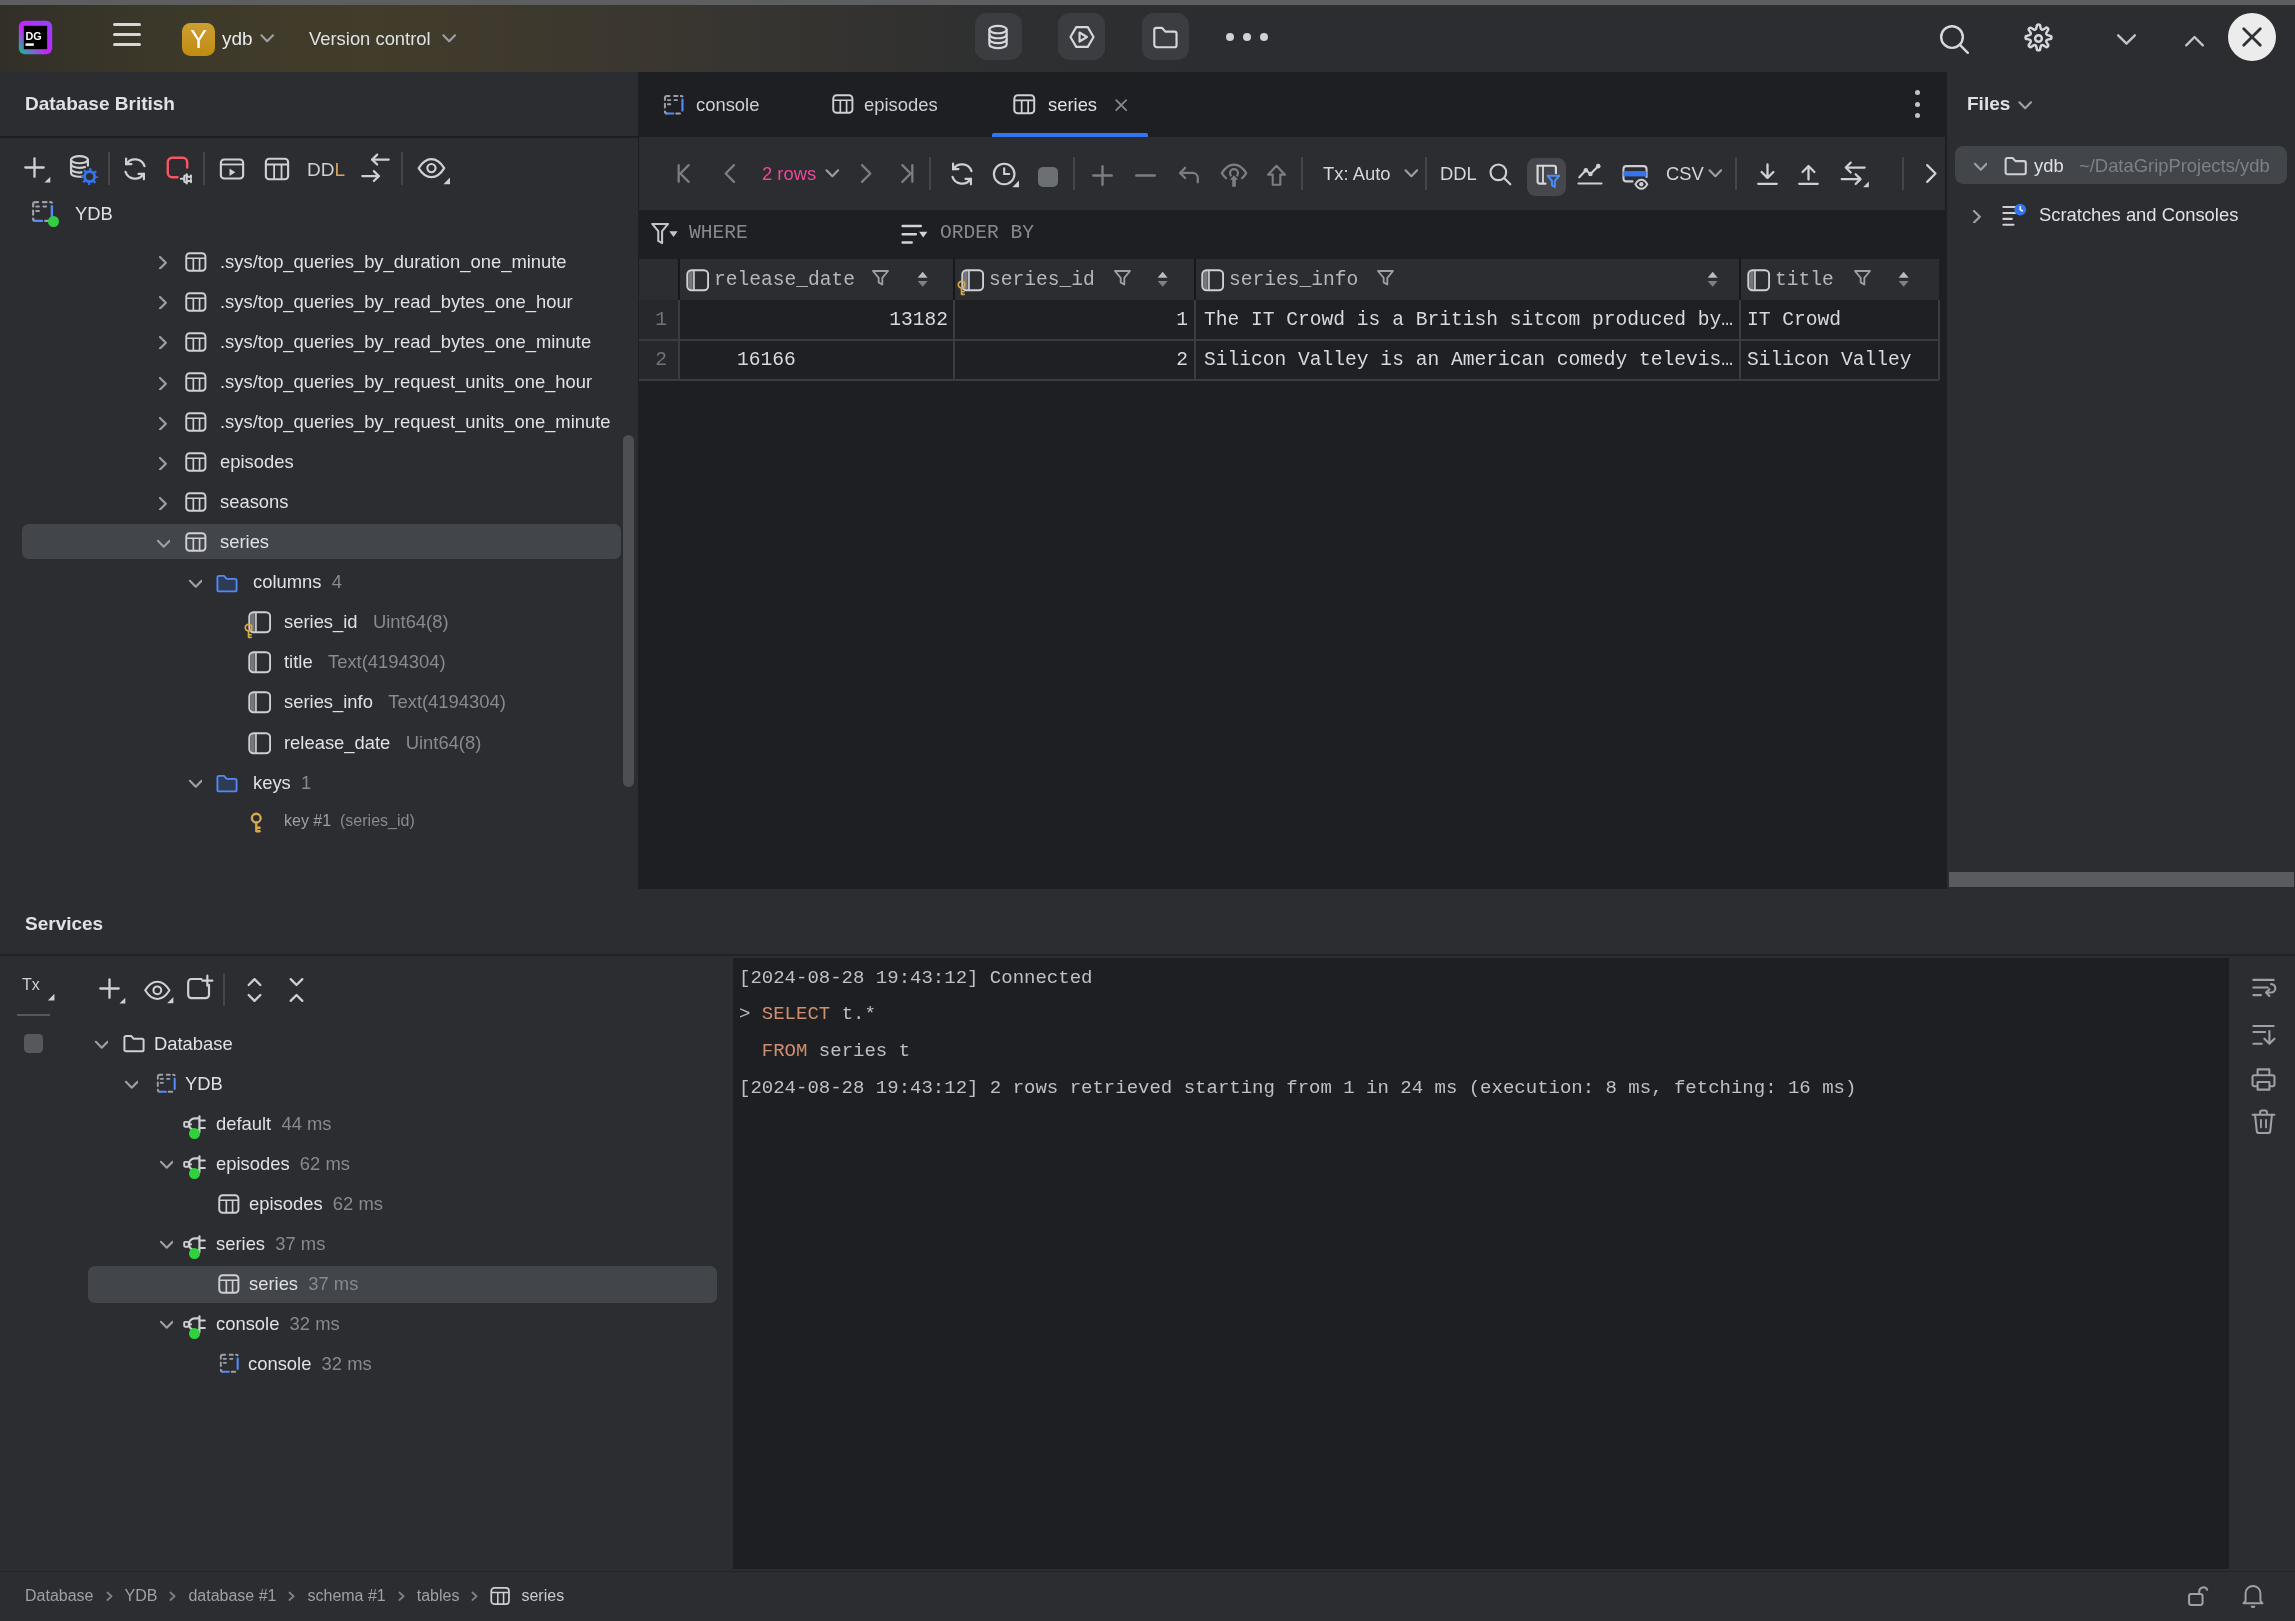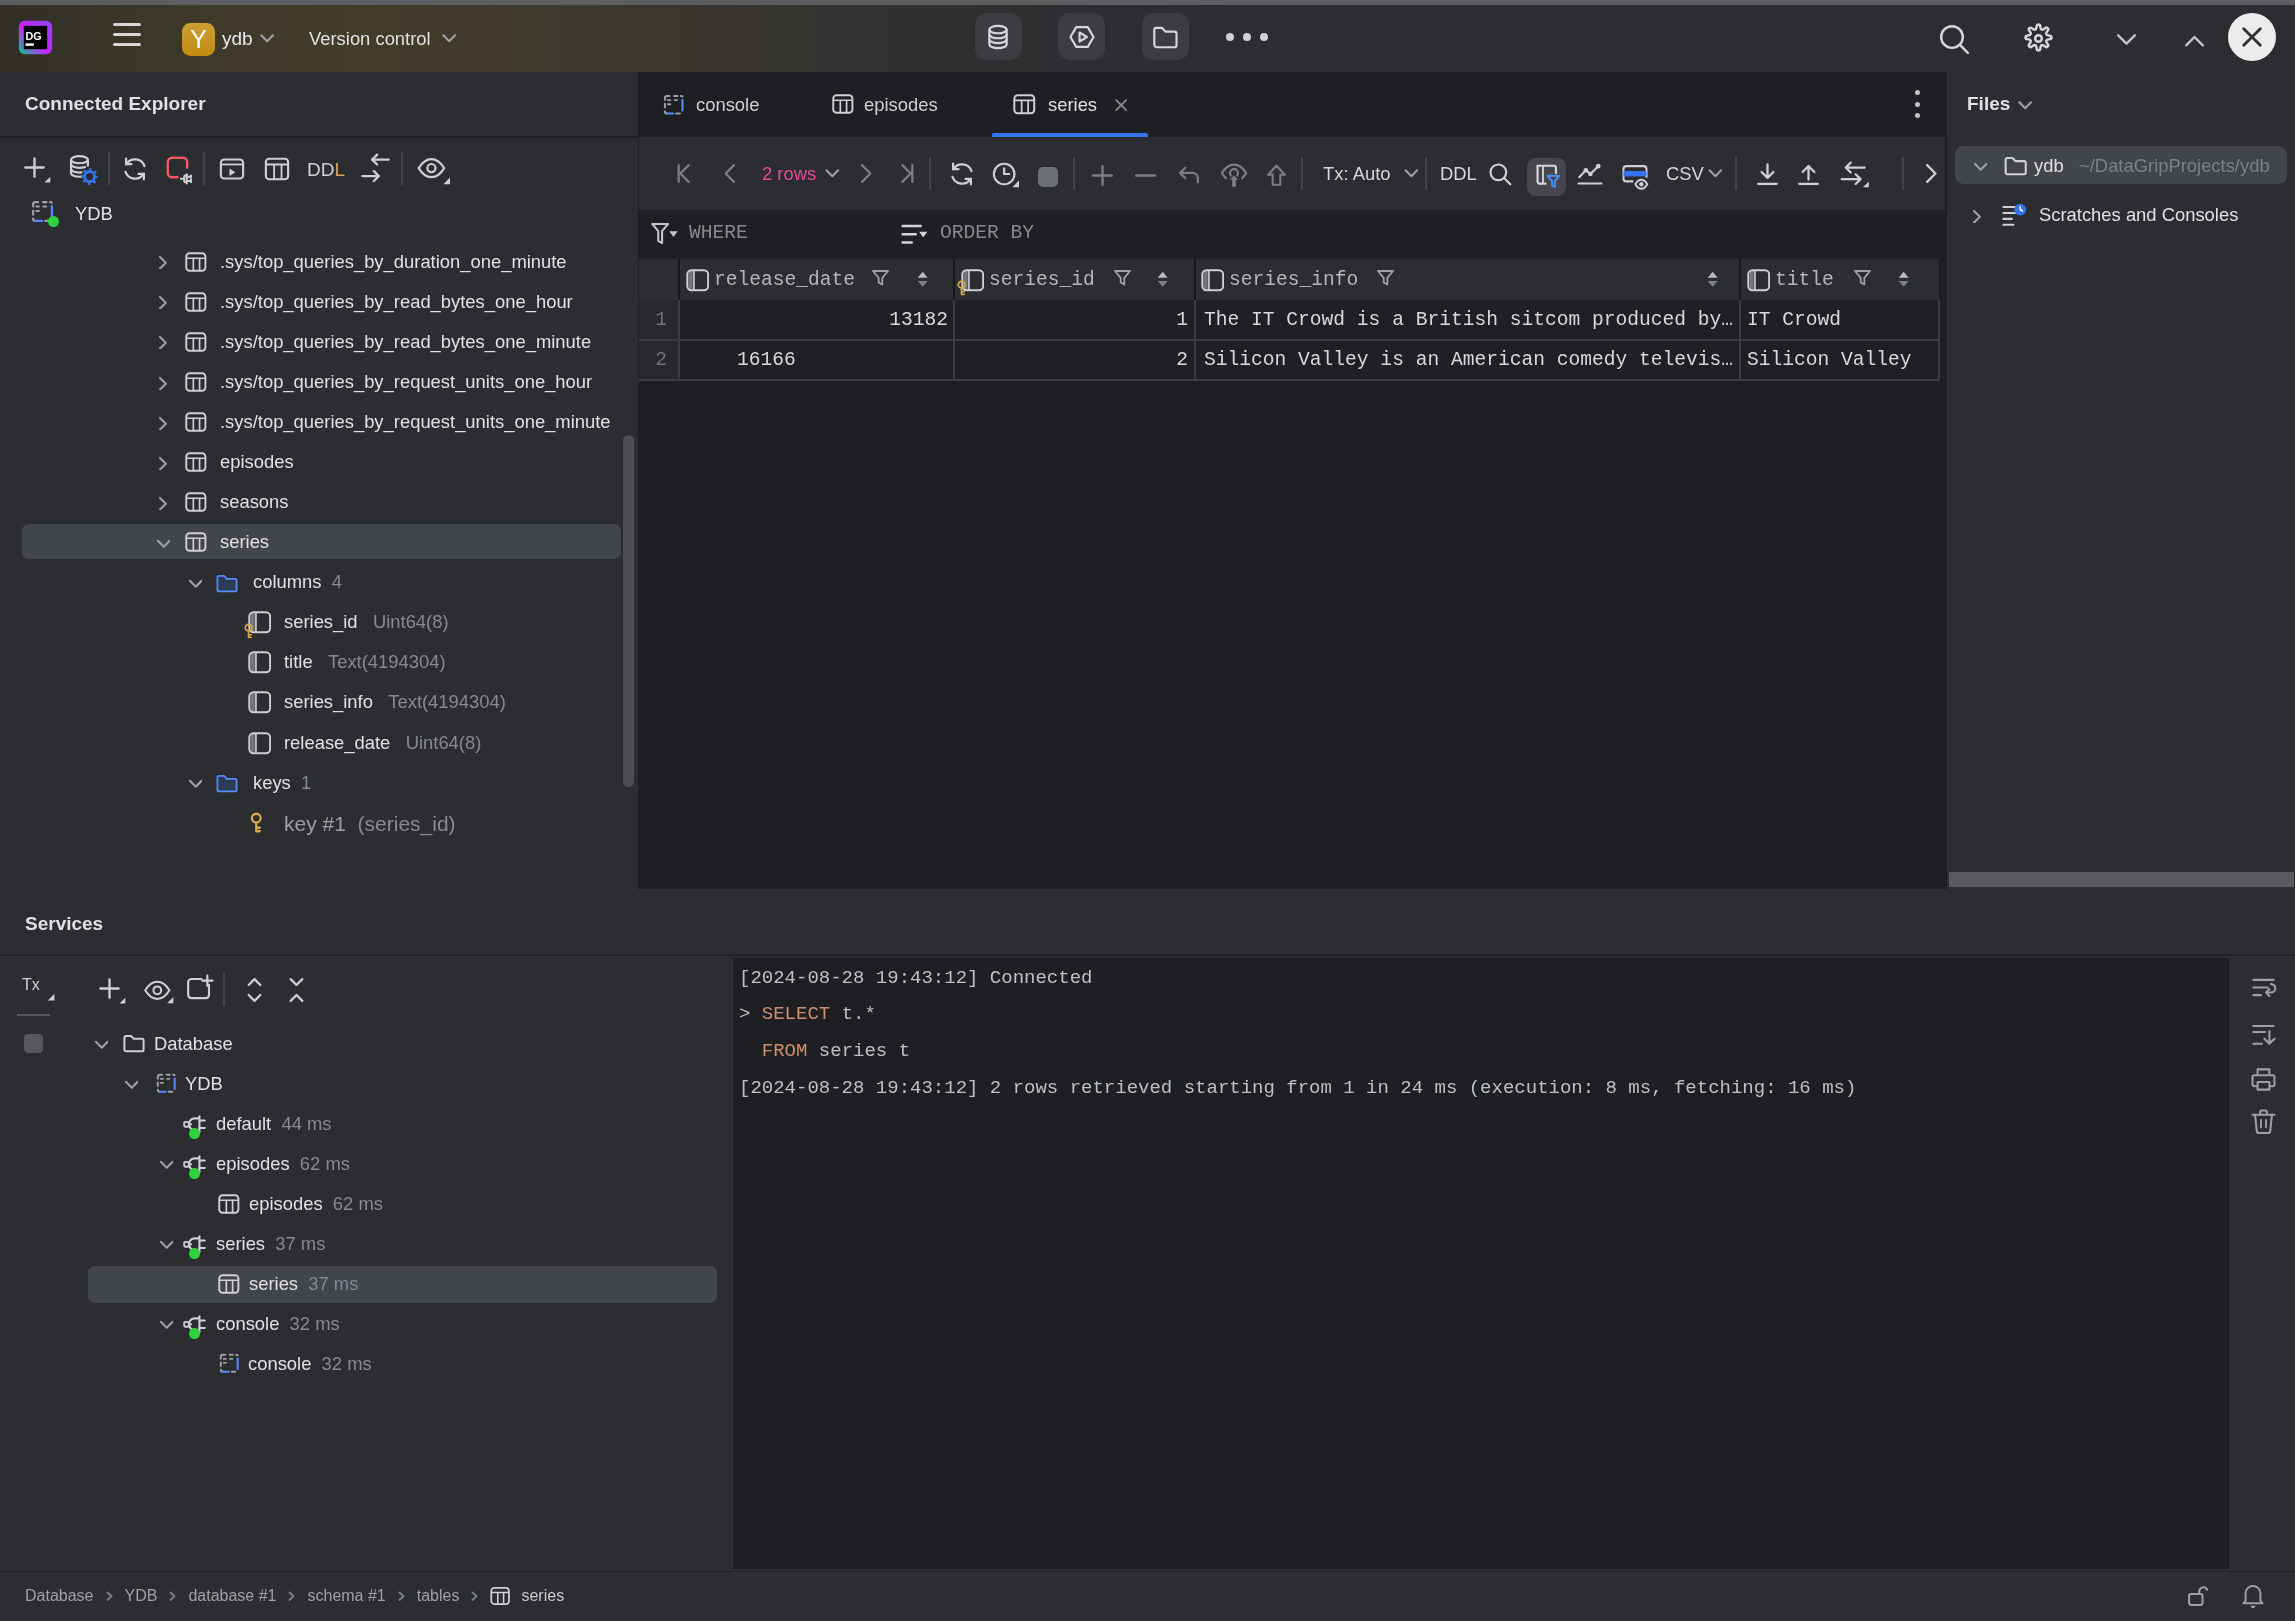--- a/index.html
+++ b/index.html
@@ -139,21 +139,21 @@
   </svg>
 <svg class="abs" style="left:2182px;top:32px" width="25" height="16.7" viewBox="0 0 30 20">
     <path d="M5 16L15 6l10 10" stroke="#c2c4c8" stroke-width="2.8" fill="none" stroke-linecap="round" stroke-linejoin="round"></path>
   </svg>
 <div class="abs" style="left:2228px;top:13.3px;width:48px;height:48px;border-radius:50%;background:#ececec"></div>
 <svg class="abs" style="left:2228px;top:13.3px" width="48" height="48" viewBox="0 0 58 58">
   <path d="M19 19l20 20M39 19L19 39" stroke="#303336" stroke-width="3.4" stroke-linecap="round"></path>
 </svg>
 
 <div class="abs" id="explorer" style="left:0;top:72px;width:638px;height:817px;background:#2b2d30;"></div>
-<div class="abs hdr" style="left:25px;top:93px;">Connected Explorer</div>
+<div class="abs hdr" style="left:25px;top:93px;">Database British</div>
 <div class="abs" style="left:0;top:136px;width:638px;height:1.7px;background:#1e1f22"></div>
 
 <svg class="abs" style="left:22px;top:155px" width="30" height="30" viewBox="0 0 36 36">
   <path d="M15 4v22M4 15h22" stroke="#ced0d6" stroke-width="2.8" stroke-linecap="round"></path>
   <path d="M27 33l7-7v7z" fill="#ced0d6"></path>
 </svg>
 <svg class="abs" style="left:66px;top:153px" width="32" height="32" viewBox="0 0 38 38">
   <g stroke="#ced0d6" stroke-width="2.6" fill="none" stroke-linecap="round">
   <ellipse cx="16" cy="8" rx="10" ry="4.2"></ellipse>
   <path d="M6 8v16c0 2.3 4.5 4.2 10 4.2 1 0 2-.06 2.9-.18"></path>
@@ -304,21 +304,21 @@
 <svg class="abs" style="left:187px;top:775px" width="15" height="15" viewBox="0 0 18 18">
     <use href="#chevD"></use>
   </svg>
 <svg class="abs" style="left:216px;top:773px" width="22" height="20" viewBox="0 0 26 24">
     <use href="#folderB"></use>
   </svg>
 <div class="abs ui" style="left:253px;top:772px">keys&nbsp;&nbsp;<span class="dim">1</span></div>
 <svg class="abs" style="left:250px;top:812px" width="12.5" height="21" viewBox="0 0 14 24">
     <use href="#key"></use>
   </svg>
-<div class="abs" style="left:284px;top:812px;font-size:21px;color:#9da0a8">key #1&nbsp;&nbsp;<span style="color:#868a91">(series_id)</span></div>
+<div class="abs" style="left:284px;top:812px;font-size:16px;color:#9da0a8">key #1&nbsp;&nbsp;<span style="color:#868a91">(series_id)</span></div>
 
 <div class="abs" style="left:623px;top:435px;width:11px;height:352px;background:#4d4f53;border-radius:5.8px"></div>
 
 <div class="abs" id="editor" style="left:639px;top:72px;width:1306px;height:817px;background:#1e1f22;"></div>
 
 <svg class="abs" style="left:662px;top:93px" width="23.4" height="23.4" viewBox="0 0 28 28">
     <use href="#consoleIc"></use>
   </svg>
 <div class="abs ui" style="left:696px;top:94px;color:#ced0d6">console</div>
 <svg class="abs" style="left:832px;top:93px" width="22.5" height="22" viewBox="0 0 27 26">

